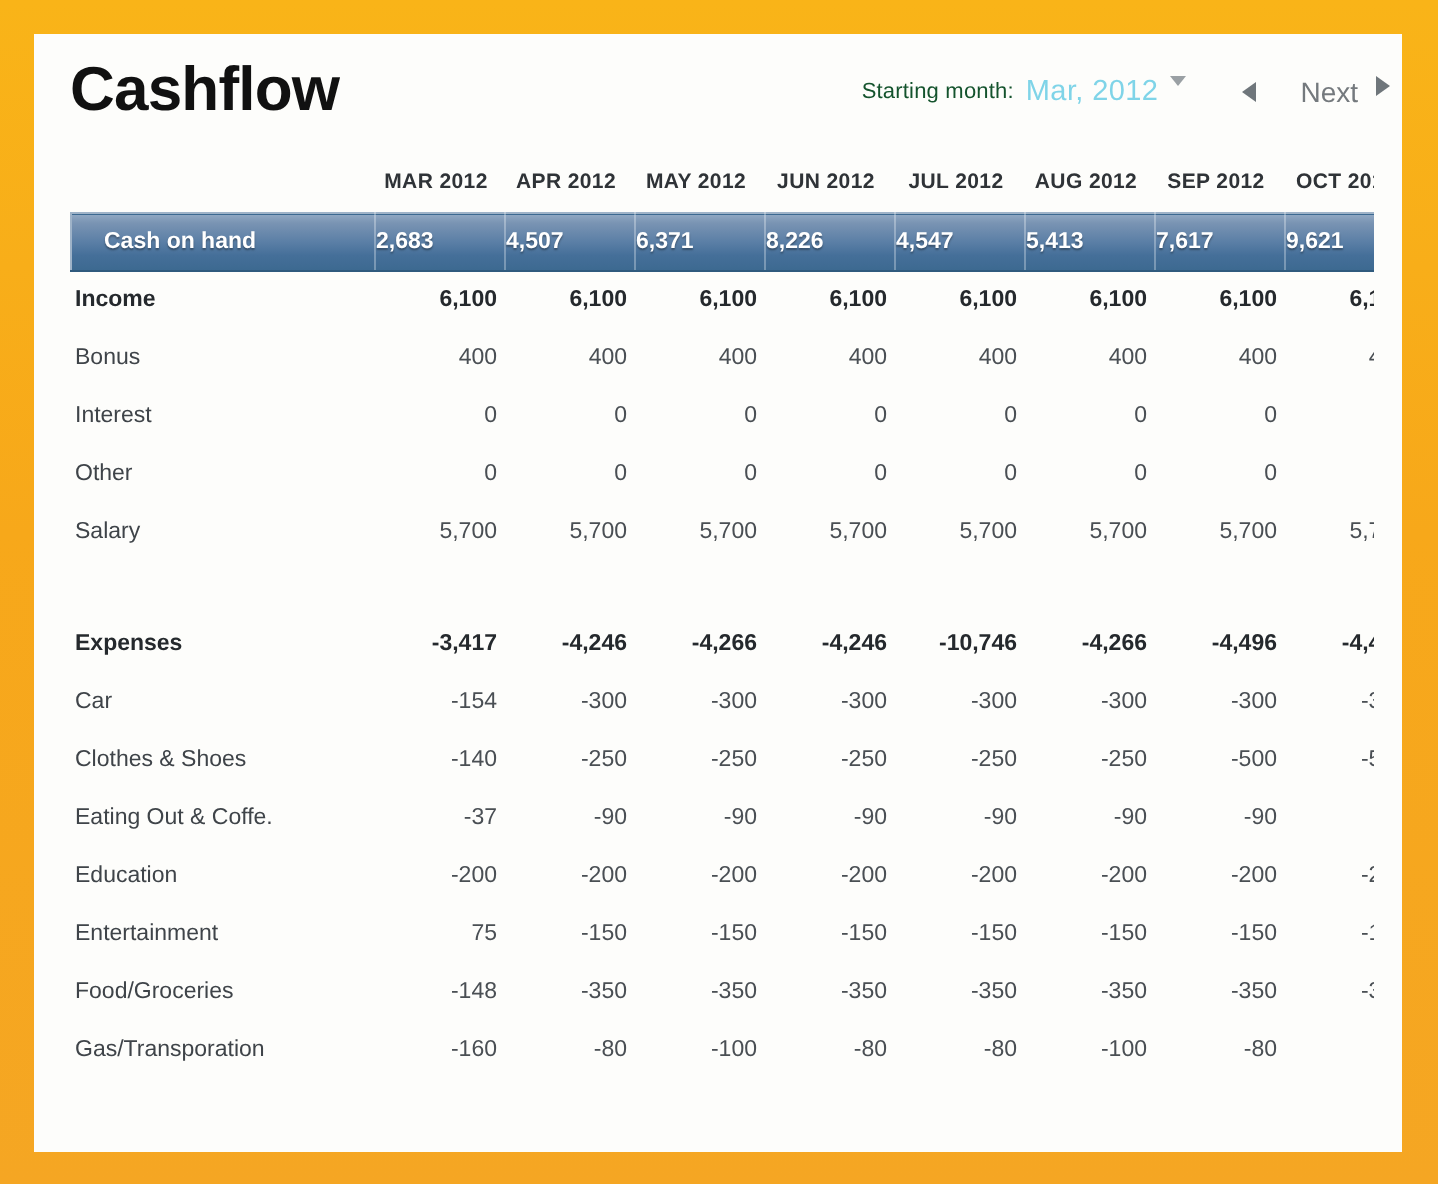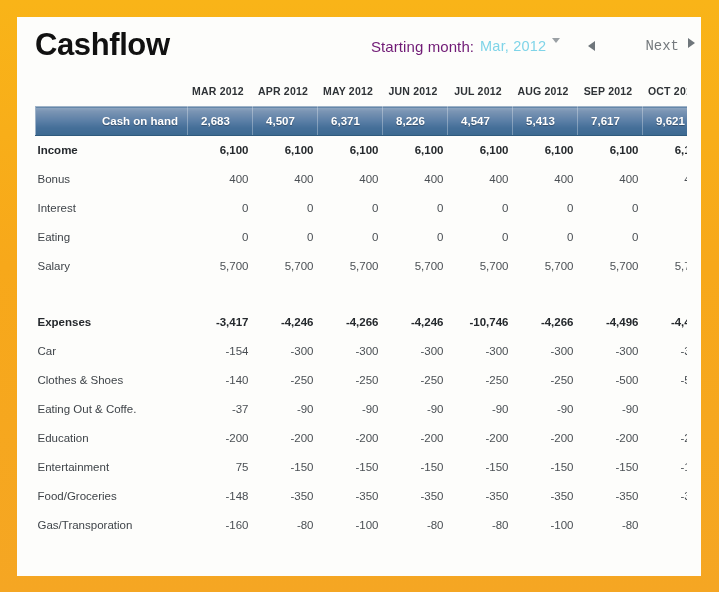--- a/index.html
+++ b/index.html
@@ -40,22 +40,22 @@
     letter-spacing: -0.4px;
   }
   .controls {
     position: absolute;
     right: 6px; top: 18px;
     display: flex;
     align-items: center;
     height: 22px;
   }
   .ctl-label {
-    font-size: 15px;
-    color: #701a75;
+    font-size: 11px;
+    color: #14532d;
     letter-spacing: 0.1px;
   }
   .month-select {
     display: flex;
     align-items: flex-start;
     margin-left: 6px;
     cursor: pointer;
   }
   .month-value {
     font-size: 14.5px;
@@ -72,23 +72,22 @@
   .arrow-left {
     width: 0; height: 0;
     margin-left: 28px;
     border-top: 5.5px solid transparent;
     border-bottom: 5.5px solid transparent;
     border-right: 7px solid #6f767b;
     cursor: pointer;
   }
   .next-btn {
     display: flex;
-    margin-left: 50px;
+    margin-left: 22px;
     cursor: pointer;
-    font-family: Liberation Mono, monospace;
   }
   .next-label {
     font-size: 14px;
     color: #74797d;
   }
   .arrow-right {
     width: 0; height: 0;
     margin-left: 9px;
     border-top: 5.5px solid transparent;
     border-bottom: 5.5px solid transparent;
@@ -126,30 +125,30 @@
   tr.cash-row td {
     background: linear-gradient(180deg,
         #8fa7c2 0%,
         #7a94b3 14%,
         #5b7fa6 48%,
         #456f99 72%,
         #3c6990 100%);
     color: #ffffff;
     font-size: 11.5px;
     font-weight: bold;
-    text-align: center;
+    text-align: left;
     padding: 0 9px 0 0;
     border-right: 1px solid rgba(255,255,255,0.30);
     border-top: 1px solid #9fb3c8;
     border-bottom: 1px solid #2f5a7d;
     text-shadow: 0 1px 1px rgba(0,0,0,0.35);
     white-space: nowrap;
   }
   tr.cash-row td.label-cell {
-    text-align: right;
+    text-align: left;
     padding-left: 16px;
     border-left: 1px solid #9fb3c8;
   }
   tr.cash-row td:last-child { border-right: 1px solid #2f5a7d; }
 
   
   tr.data-row { height: 29px; margin-top: 44px; }
   tr.data-row td {
     font-size: 11.5px;
     color: #4a4f54;
@@ -270,21 +269,21 @@
               <td>0</td>
               <td>0</td>
               <td>0</td>
               <td>0</td>
               <td>0</td>
               <td>0</td>
               <td>0</td>
               <td>0</td>
             </tr>
             <tr class="data-row">
-              <td class="label-cell">Eating</td>
+              <td class="label-cell">Other</td>
               <td>0</td>
               <td>0</td>
               <td>0</td>
               <td>0</td>
               <td>0</td>
               <td>0</td>
               <td>0</td>
               <td>0</td>
             </tr>
             <tr class="data-row">

